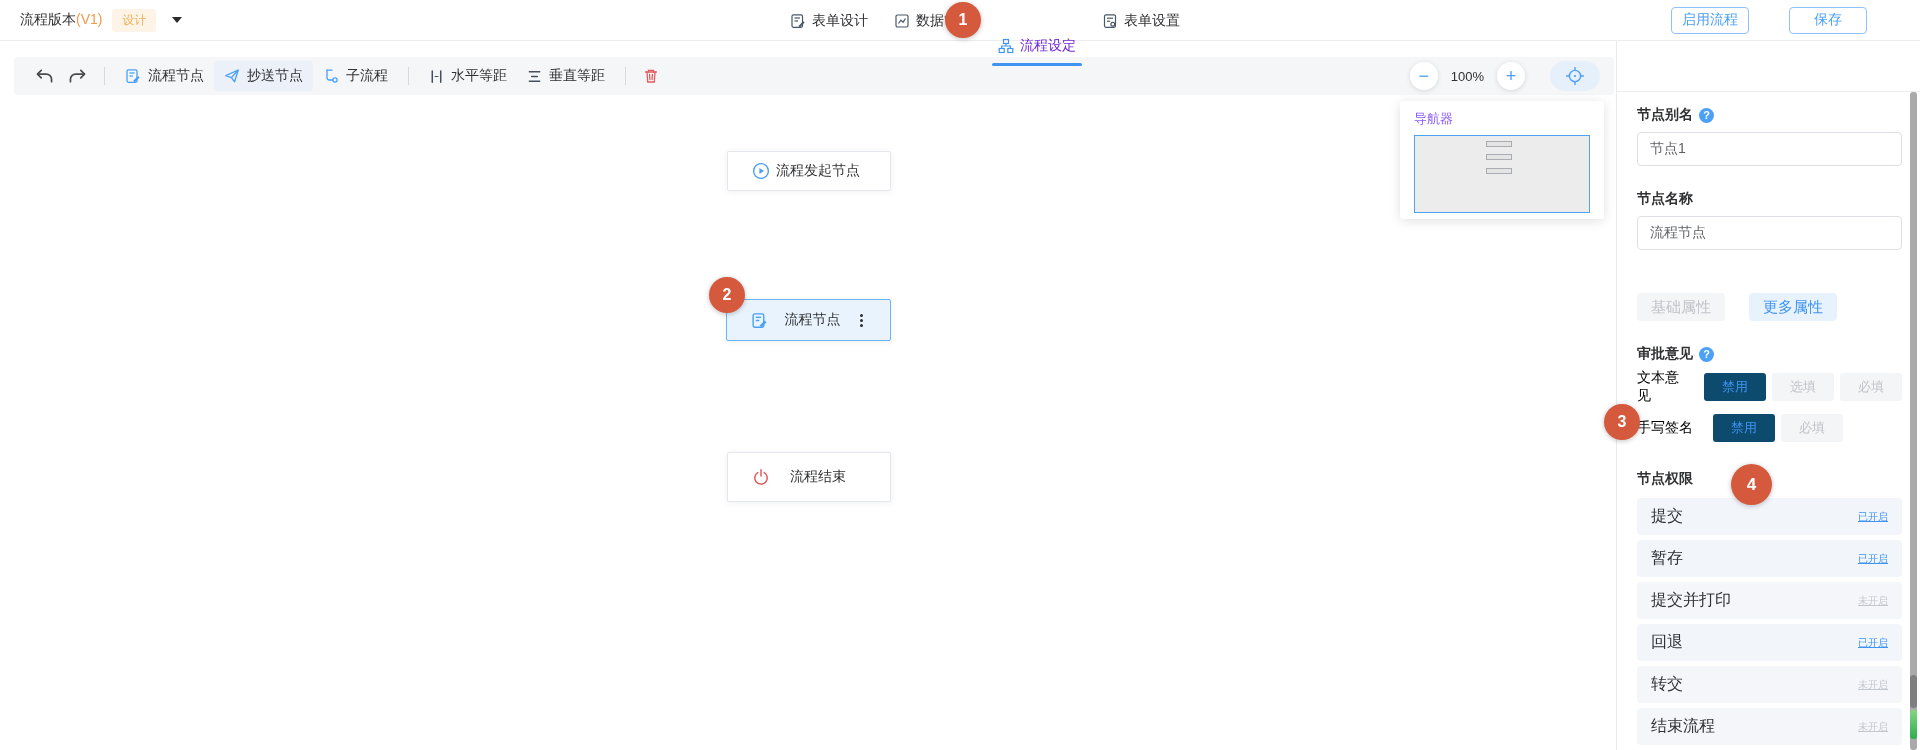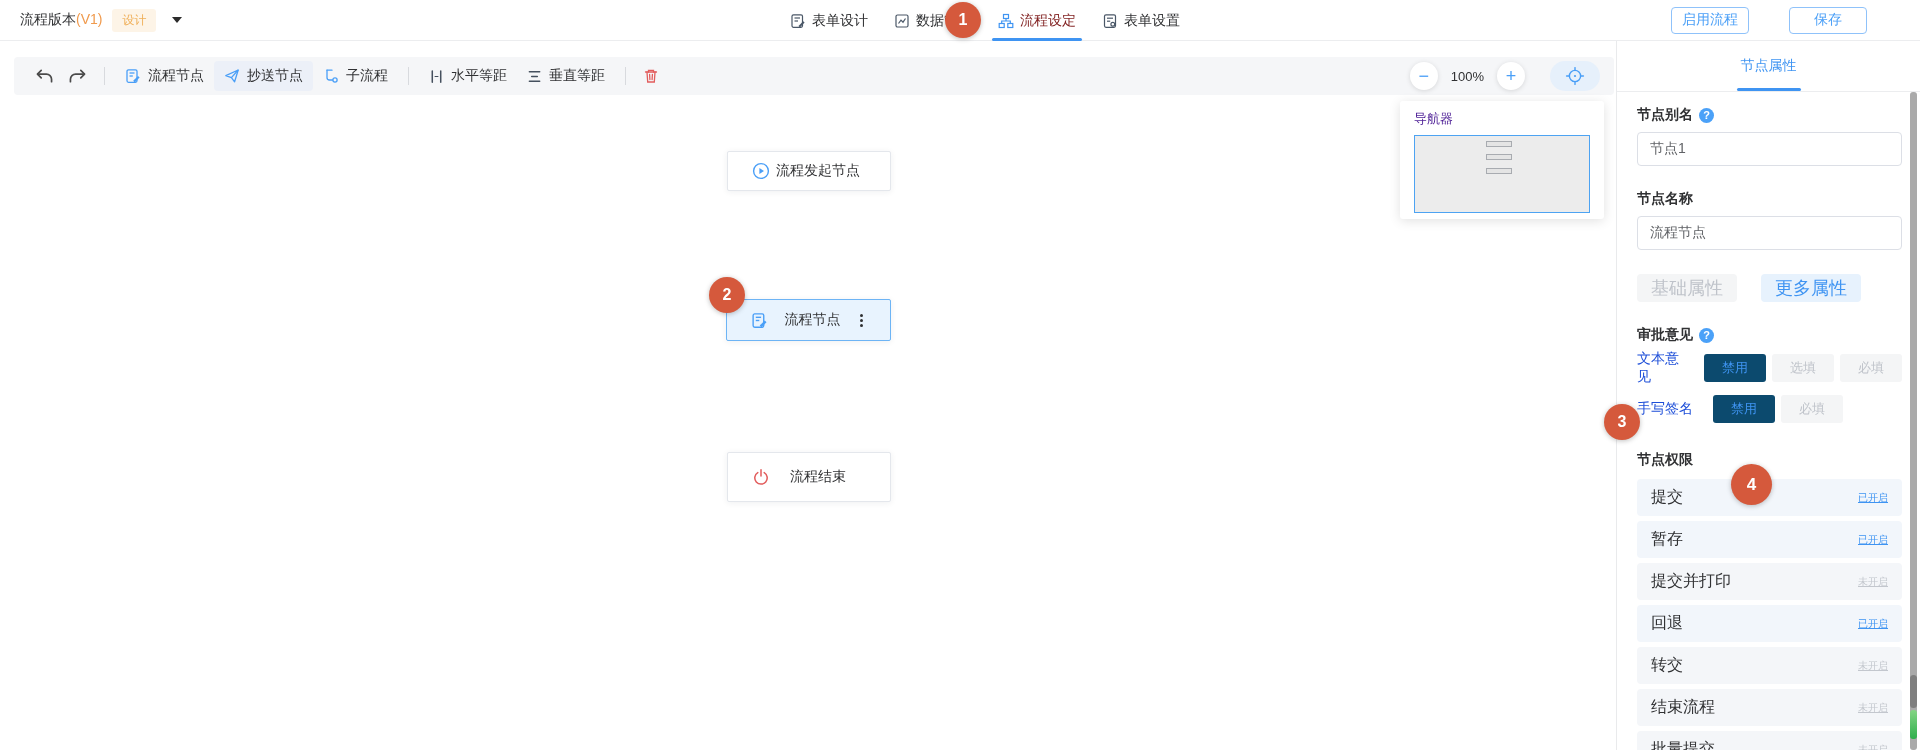--- a/index.html
+++ b/index.html
@@ -12,21 +12,21 @@
          border-bottom:1px solid #ecedef; display:flex; align-items:center; z-index:6; }
   .hleft { display:flex; align-items:center; gap:10px; padding-left:20px; }
   .title { font-size:14px; color:#303133; }
   .title .ver { color:#f09a4d; }
   .badge { background:#fdf4e7; color:#efae56; font-size:12px; padding:3px 10px; border-radius:3px; }
   .caret { width:0; height:0; border-left:5px solid transparent; border-right:5px solid transparent;
            border-top:6px solid #2b2b2b; margin-left:6px; cursor:pointer; }
   .htabs { position:absolute; left:790px; top:0; height:41px; display:flex; gap:26px; }
   .htab { display:flex; align-items:center; gap:6px; font-size:14px; color:#303133;
           position:relative; cursor:pointer; height:100%; }
-  .htab.active { color:#7f1d1d; }
+  .htab.active { color:#6d28d9;margin-top:25px; }
   .htab.active::after { content:""; position:absolute; left:-6px; right:-6px; bottom:0;
                         height:3px; background:#3f94f2; border-radius:2px; }
   .hright { margin-left:auto; display:flex; gap:40px; padding-right:53px; }
   .ghostbtn { width:78px; height:27px; background:#fff; border:1px solid #8fc2fa; border-radius:4px;
               color:#4a9ff7; font-size:14px; font-family:Liberation Mono, monospace; cursor:pointer;
               display:flex; align-items:center; justify-content:center; }
 
   
   .canvas { position:absolute; top:41px; left:0; width:1616px; bottom:0; background:#fff; }
   .toolbar { position:absolute; left:14px; top:16px; width:1600px; height:38px; background:#f5f6f8;
@@ -52,21 +52,21 @@
   .node.selected { background:#e8f3fe; border-color:#6db4f5; }
   .node-start { left:727px; top:110px; }
   .node-task  { left:726px; top:258px; height:42px; width:165px; }
   .node-end   { left:727px; top:411px; height:50px; }
   .kebab { display:flex; flex-direction:column; gap:2px; padding:3px; cursor:pointer; }
   .kebab i { width:3px; height:3px; border-radius:50%; background:#303133; }
 
   
   .navigator { position:absolute; left:1400px; top:60px; width:204px; height:118px; background:#fff;
                border-radius:3px; box-shadow:0 2px 12px rgba(0,0,0,0.12); padding:9px 14px; z-index:4; }
-  .navtitle { font-size:13px; color:#4c1d95; margin-bottom:7px; }
+  .navtitle { font-size:13px; color:#8b5cf6; margin-bottom:7px; }
   .minimap { width:100%; height:78px; background:#ececec; border:1px solid #4da3f2; position:relative; }
   .mini-node { position:absolute; left:71px; width:26px; height:6px; background:#e4e4e4; border:1px solid #a8abb0; }
   .mini-node.k0 { top:5px; } .mini-node.k1 { top:18px; } .mini-node.k2 { top:32px; }
 
   
   .sidebar { position:absolute; left:1616px; top:41px; width:304px; bottom:0; background:#fff;
              border-left:1px solid #e9eaec; }
   .stabs { height:51px; border-bottom:1px solid #ecedef; display:flex; padding:0 28px; }
   .stab { flex:1; display:flex; align-items:center; justify-content:center; font-size:14px;
           color:#303133; position:relative; cursor:pointer; }
@@ -74,28 +74,28 @@
   .stab.active::after { content:""; position:absolute; bottom:0; left:50%; transform:translateX(-50%);
                         width:64px; height:3px; background:#3f94f2; border-radius:2px; }
   .scontent { padding:14px 18px 0 20px; }
   .flabel { font-size:14px; font-weight:bold; color:#303133; display:flex; align-items:center;
             gap:6px; margin-bottom:8px; }
   .qicon { width:15px; height:15px; border-radius:50%; background:#4ba1f8; color:#fff; font-size:11px;
            font-weight:bold; display:inline-flex; align-items:center; justify-content:center; cursor:pointer; }
   .sinput { display:block; width:100%; height:34px; border:1px solid #dcdfe6; border-radius:4px;
             padding:6px 12px; font-size:14px; color:#606266; font-family:inherit; margin-bottom:24px; }
   .attr-btns { display:flex; gap:24px; margin-bottom:24px; }
-  .abtn { height:28px; padding:0 14px; border:none; border-radius:4px; font-size:18px; font-family:inherit;
-          display:flex; align-items:center; cursor:pointer; }
+  .abtn { height:28px; padding:0 14px; border:none; border-radius:4px; font-size:15px; font-family:inherit;
+          display:flex; align-items:center; cursor:pointer;margin-top:19px; }
   .abtn.inactive { background:#f4f5f6; color:#bfc3ca; }
   .abtn.active   { background:#e7f2fd; color:#3f94f2; }
   .sec-label { margin-bottom:6px; }
   .opt-row { display:flex; align-items:center; margin-bottom:9px; }
   .opt-row.last { margin-bottom:28px; }
-  .opt-label { width:64px; font-size:14px; color:#1d4ed8; }
+  .opt-label { width:64px; font-size:14px; color:#000000; }
   .opts { display:flex; gap:6px; margin-left:12px; }
   .opt { width:62px; height:28px; border-radius:3px; font-size:13px; display:flex; align-items:center;
          justify-content:center; cursor:pointer; }
   .opt.sel   { background:#0c4a6e; color:#3f94f2; }
   .opt.unsel { background:#f4f5f6; color:#bfc3ca; }
   .perm-label { margin-bottom:10px;font-family:Liberation Serif, serif; }
   .prow { height:37px; margin-bottom:5px; border-radius:4px; background:#f2f6fb; display:flex;
           align-items:center; justify-content:space-between; padding:0 14px; cursor:default; }
   .prow.off { background:#f4f6f9; }
   .plabel { font-size:16px; color:#303133; }
@@ -340,21 +340,20 @@
       <div class="minimap">
         <span class="mini-node k0"></span>
         <span class="mini-node k1"></span>
         <span class="mini-node k2"></span>
       </div>
     </div>
   </div>
 
   <aside class="sidebar">
     <div class="stabs">
-      <div class="stab active">节点属性</div>
     </div>
 
     <div class="scontent">
       <div class="flabel">
         <span>节点别名</span>
         <span class="qicon">?</span>
       </div>
       <input class="sinput" type="text" value="节点1" style="">
 
       <div class="flabel">

